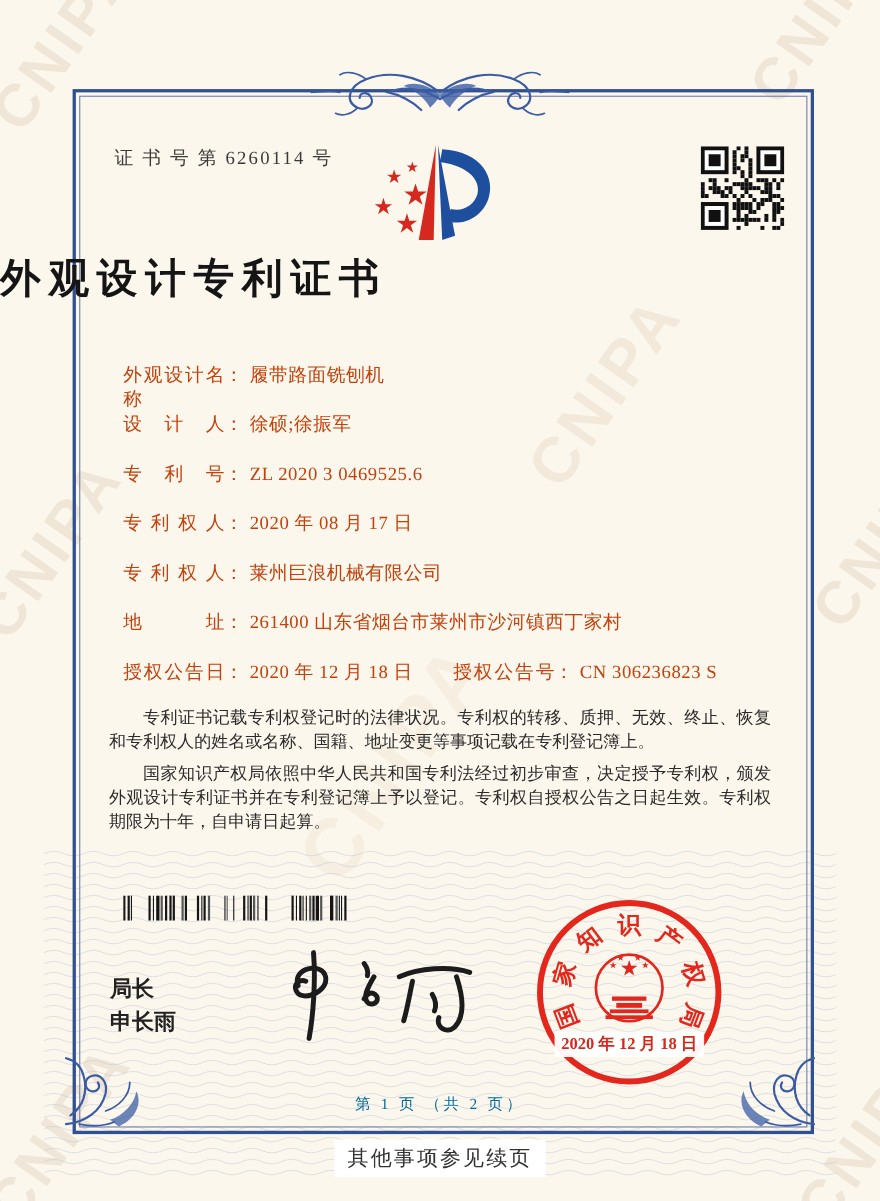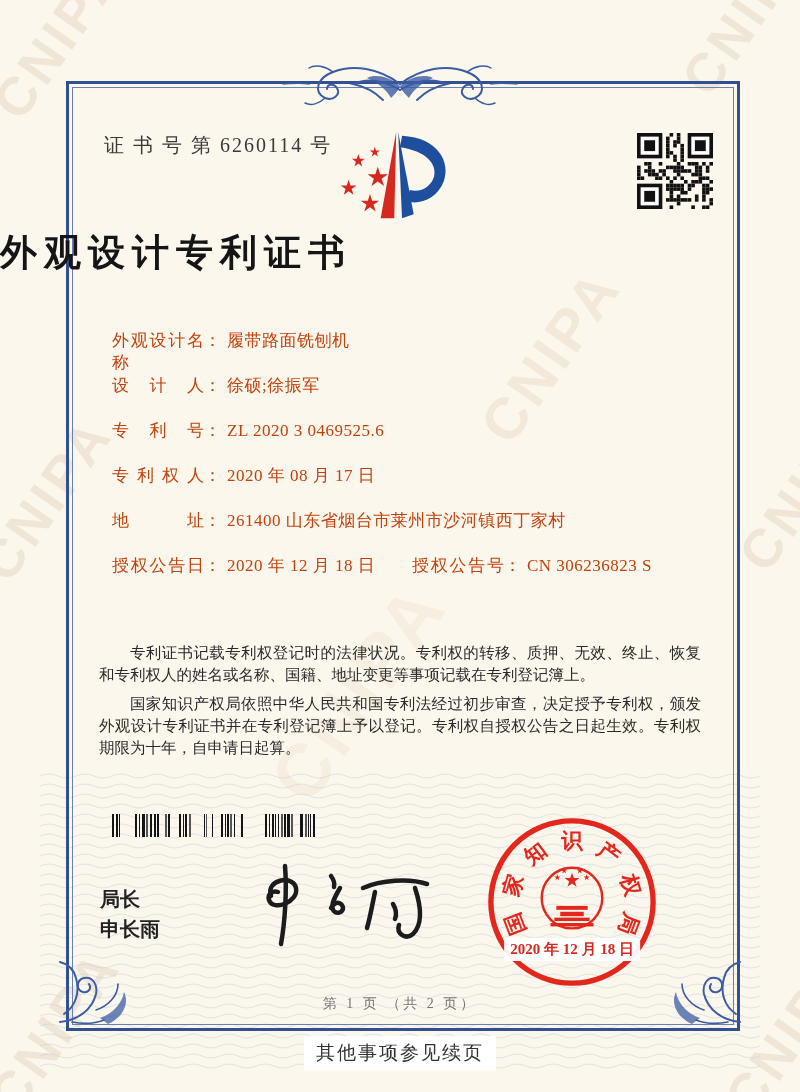--- a/index.html
+++ b/index.html
@@ -18,21 +18,21 @@
   .wm8{left:698px;top:1002px;font-size:54px;}
   
   .waves{position:absolute;left:40px;top:772px;z-index:0;}
   
   .frame{position:absolute;left:66px;top:81px;width:668px;height:944px;border:3px solid #31508f;z-index:1;}
   .frame-inner{position:absolute;left:3px;top:3px;right:3px;bottom:3px;border:1px solid #6d7fae;}
   .orn-top{position:absolute;left:50%;top:60px;transform:translateX(-50%);z-index:2;}
   .orn-bl{position:absolute;left:52px;top:948px;z-index:2;}
   .orn-br{position:absolute;left:652px;top:948px;z-index:2;transform:scaleX(-1);}
   
-  .cert-no{position:absolute;left:104px;top:132px;font-size:20px;letter-spacing:2px;color:#3a3a3a;z-index:2;}
+  .cert-no{position:absolute;left:104px;top:132px;font-size:17px;letter-spacing:2px;color:#3a3a3a;z-index:2;}
   .logo{position:absolute;left:328px;top:124px;z-index:2;}
   .qr{position:absolute;left:637px;top:133px;z-index:2;}
   .title{position:absolute;left:0;top:228px;width:100%;font-size:37px;font-weight:700;
          letter-spacing:7px;color:#151515;z-index:2;}
   .fields{position:absolute;left:112px;top:330px;width:576px;z-index:2;font-size:17px;color:#c2410c;}
   .frow{position:relative;height:45px;line-height:22px;}
   .flabel{display:inline-block;width:92px;text-align:justify;text-align-last:justify;vertical-align:top;}
   .fcolon{display:inline-block;margin-right:6px;}
   .fvalue{letter-spacing:0.5px;}
   .pair2{position:absolute;left:300px;top:0;}
@@ -43,21 +43,21 @@
   .director{position:absolute;left:100px;top:884px;z-index:2;font-family:"Liberation Sans","DejaVu Sans",sans-serif;
             font-size:20px;font-weight:700;color:#222;line-height:30px;}
   .signature{position:absolute;left:243px;top:862px;z-index:2;}
   .seal{position:absolute;left:486px;top:816px;z-index:3;}
   .seal-char{font-size:22px;font-weight:700;fill:#e3271d;text-anchor:middle;
              font-family:"Liberation Serif","DejaVu Serif",serif;}
   .seal-date{position:absolute;left:572px;top:938px;transform:translateX(-50%);z-index:4;
              background:rgba(255,255,255,0.95);color:#d5281e;font-weight:700;font-size:15px;
              padding:2px 6px;white-space:nowrap;border-radius:2px;}
   .page-num{position:absolute;left:0;top:995px;width:100%;text-align:center;font-size:14px;
-            letter-spacing:3px;color:#737373;z-index:2;}
+            letter-spacing:3px;color:#0369a1;z-index:2;}
   .note{position:absolute;left:50%;top:1036px;transform:translateX(-50%);background:#ffffff;
         padding:4px 12px;font-size:19px;letter-spacing:2px;color:#333;z-index:2;}
 </style>
 </head>
 <body>
 
 <div class="page">
 
   <div class="wm wm1">CNIPA</div>
   <div class="wm wm2">CNIPA</div>
@@ -302,20 +302,23 @@
     <div class="frow">
       <span class="flabel">设计人</span><span class="fcolon">：</span><span class="fvalue">徐硕;徐振军</span>
     </div>
     <div class="frow">
       <span class="flabel">专利号</span><span class="fcolon">：</span><span class="fvalue">ZL 2020 3 0469525.6</span>
     </div>
     <div class="frow">
       <span class="flabel">专利权人</span><span class="fcolon">：</span><span class="fvalue">2020 年 08 月 17 日</span>
     </div>
     <div class="frow">
+      <span class="flabel">专利权人</span><span class="fcolon">：</span><span class="fvalue">莱州巨浪机械有限公司</span>
+    </div>
+    <div class="frow">
       <span class="flabel">地址</span><span class="fcolon">：</span><span class="fvalue">261400 山东省烟台市莱州市沙河镇西丁家村</span>
     </div>
     <div class="frow">
       <span class="flabel">授权公告日</span><span class="fcolon">：</span><span class="fvalue">2020 年 12 月 18 日</span>
       <span class="pair2">
         <span class="flabel">授权公告号</span><span class="fcolon">：</span><span class="fvalue">CN 306236823 S</span>
       </span>
     </div>
   </div>
 

